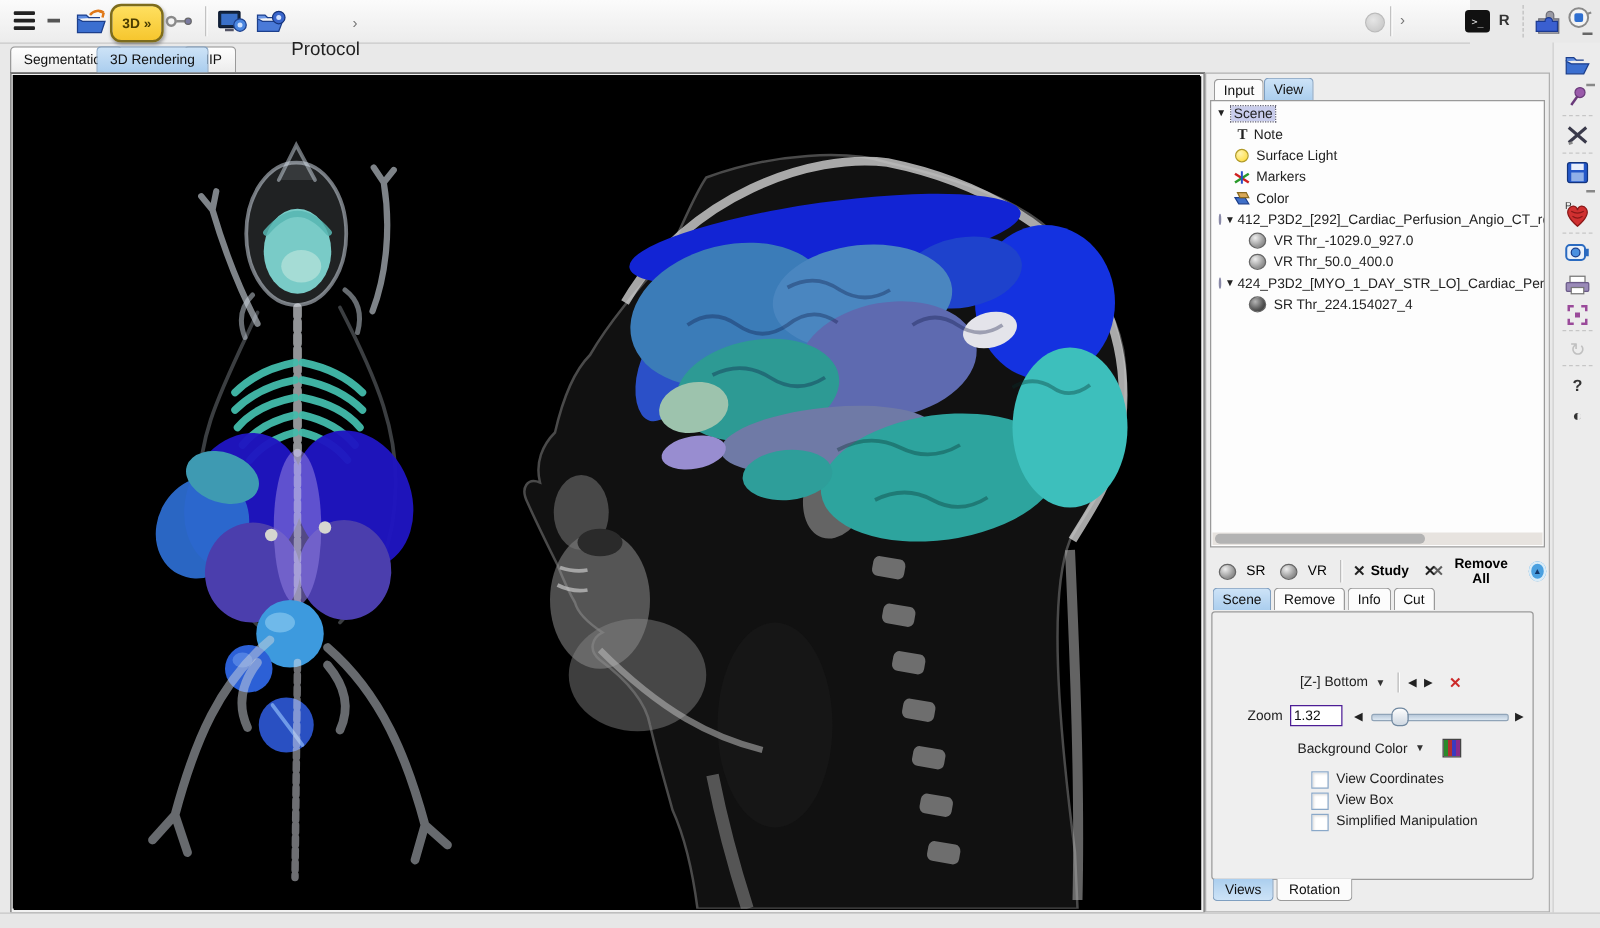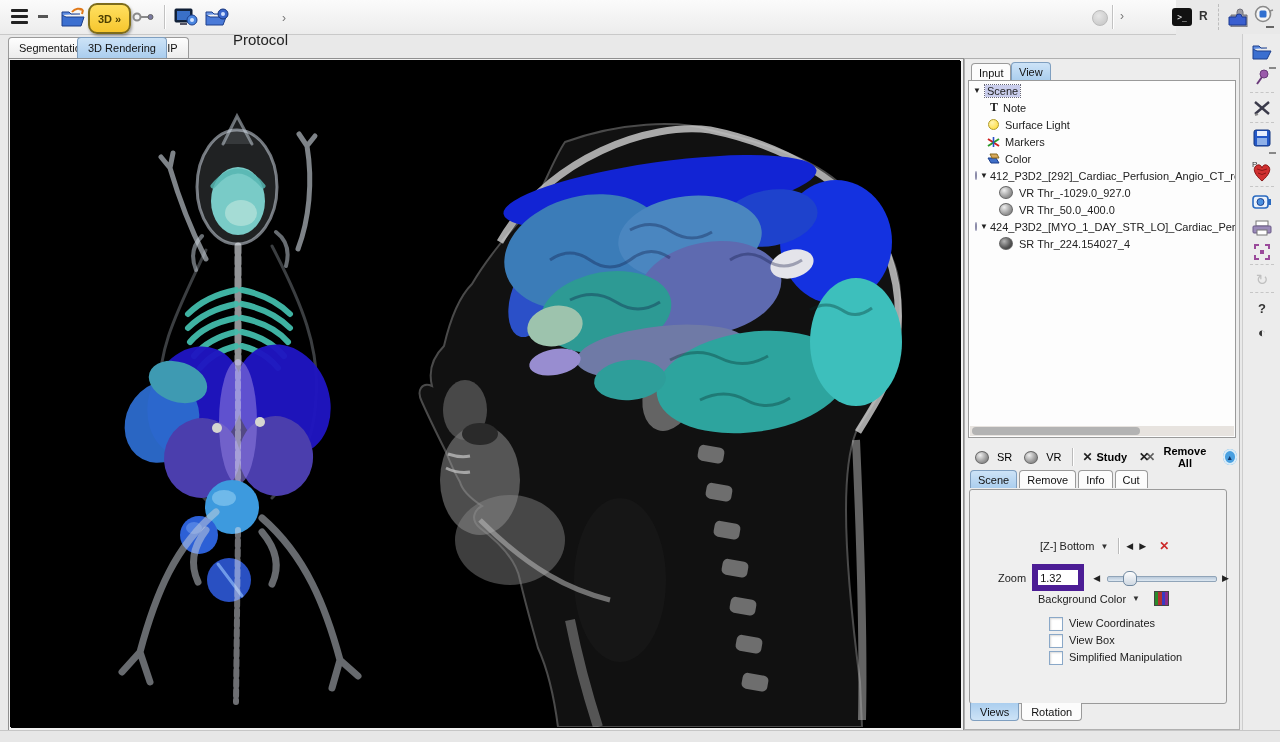--- a/index.html
+++ b/index.html
@@ -71,21 +71,21 @@
     color:#13386b;font-size:7px;display:flex;align-items:center;justify-content:center;margin-left:6px;cursor:pointer;}
 
   .subtabs{position:absolute;left:5px;top:411px;display:flex;gap:2px;}
   .ctrlbox{position:absolute;left:4px;top:430px;width:258px;height:215px;background:#efefef;
     border:1px solid #9a9a9a;border-radius:3px;box-sizing:border-box;}
   .crow{position:absolute;display:flex;align-items:center;font-size:11px;color:#222;}
   .ddcaret{font-size:8px;color:#333;margin:0 6px;cursor:pointer;}
   .navtri{font-size:9px;color:#222;cursor:pointer;padding:0 3px;}
   .redx{color:#cc2a2a;font-weight:bold;font-size:12px;margin-left:10px;cursor:pointer;}
   .csep{width:1px;height:16px;background:#bbb;box-shadow:1px 0 0 #fff;margin:0 4px;}
-  .zoominput{width:36px;height:15px;border:6px solid #4c1d95;font-size:11px;font-family:inherit;padding:0 2px;background:#fff;color:#111;}
+  .zoominput{width:36px;height:15px;border:1px solid #4c1d95;font-size:11px;font-family:inherit;padding:0 2px;background:#fff;color:#111;}
   .slider{position:relative;width:108px;height:14px;margin:0 4px;cursor:pointer;}
   .strack{position:absolute;left:0;top:5px;width:108px;height:4px;background:linear-gradient(#b9c9da,#dde8f2);border:1px solid #90a4b8;border-radius:2px;}
   .sthumb{position:absolute;left:16px;top:0;width:12px;height:13px;background:linear-gradient(#fdfdfd,#cfd8e2);
     border:1px solid #7088a0;border-radius:6px 6px 5px 5px;}
   .swatch{width:13px;height:13px;border:1px solid #444;margin-left:8px;cursor:pointer;
     background:linear-gradient(90deg,#2a8a2a 0 25%,#b03030 25% 50%,#3a3ac0 50% 75%,#8a2a8a 75%);}
   .cbrow{position:absolute;display:flex;align-items:flex-start;gap:6px;font-size:11px;color:#222;}
   .cbox{width:12px;height:12px;background:#fff;border:1px solid #8aa8c8;box-shadow:inset 1px 1px 2px rgba(0,0,0,.15);cursor:pointer;}
   .bottabs{position:absolute;left:5px;top:644px;display:flex;gap:2px;}
   .btab{height:17px;padding:0 9px;display:flex;align-items:center;font-size:11px;color:#111;background:#fcfcfc;

